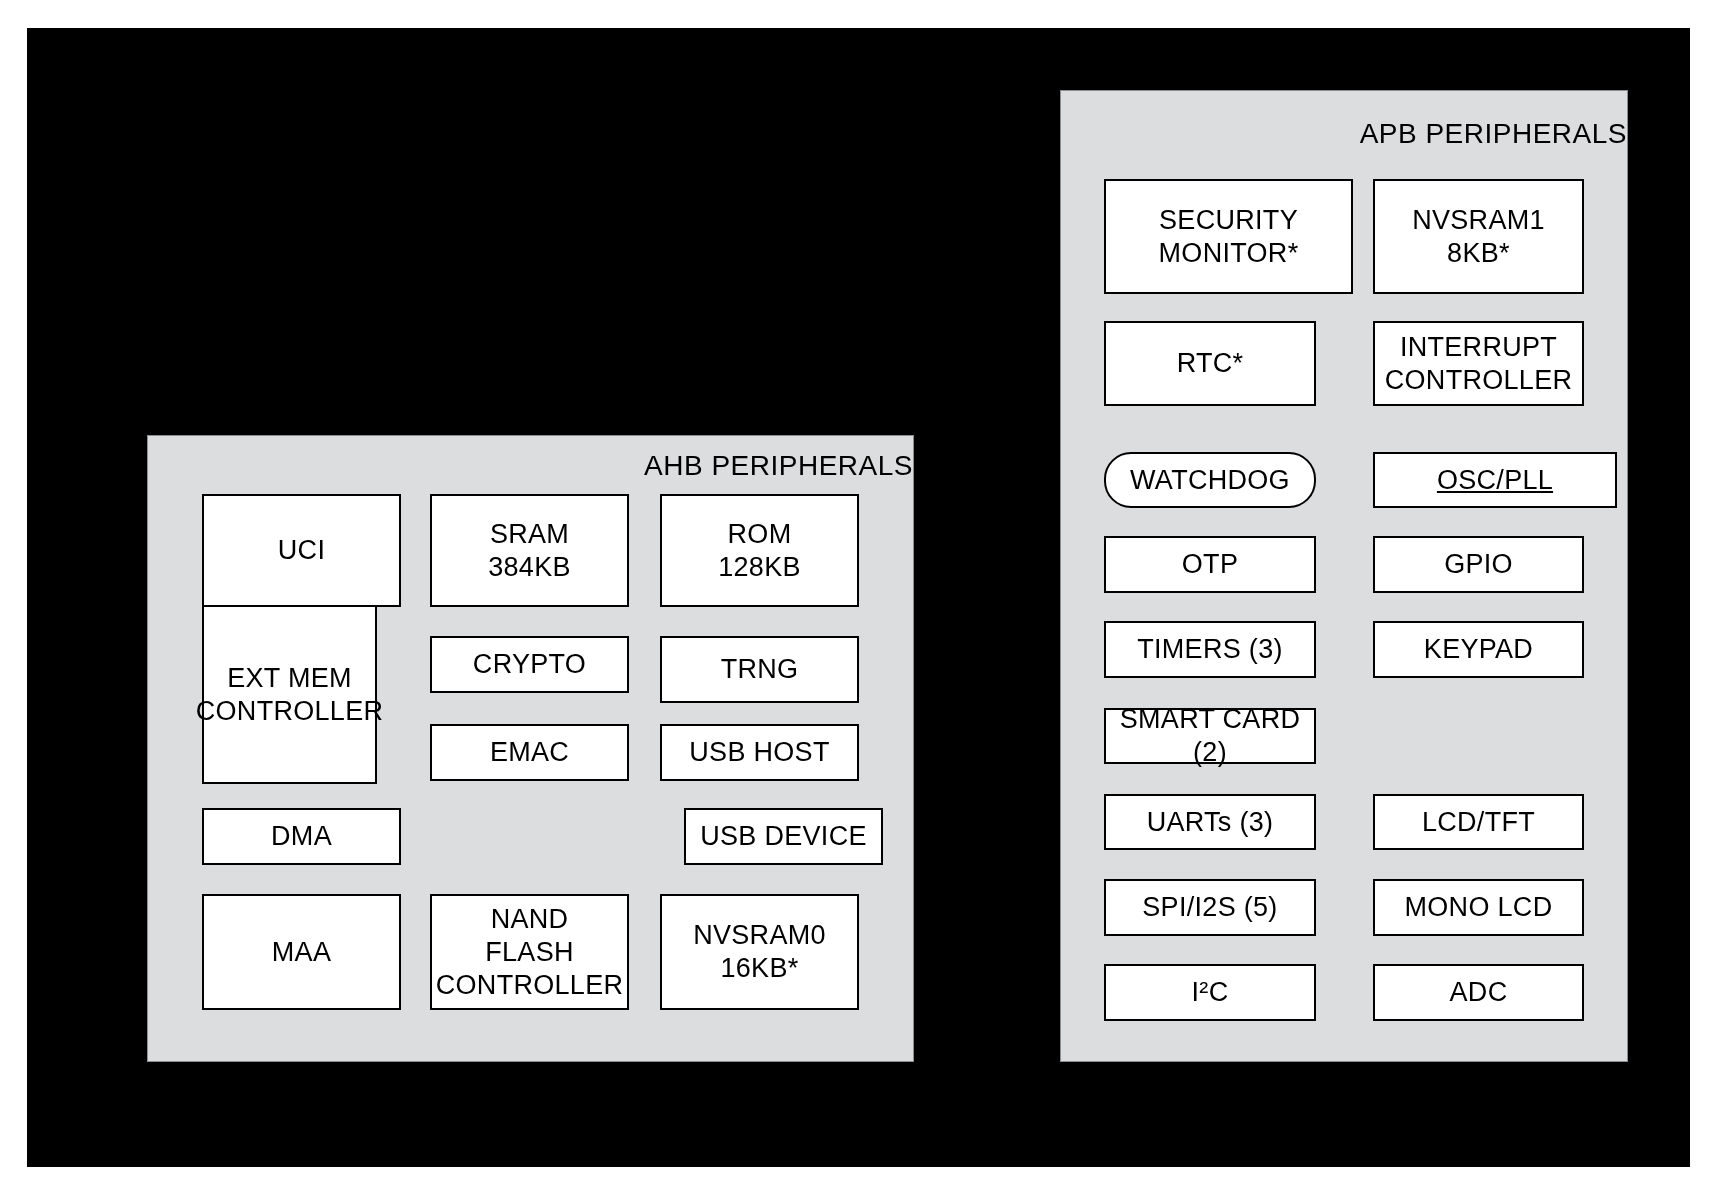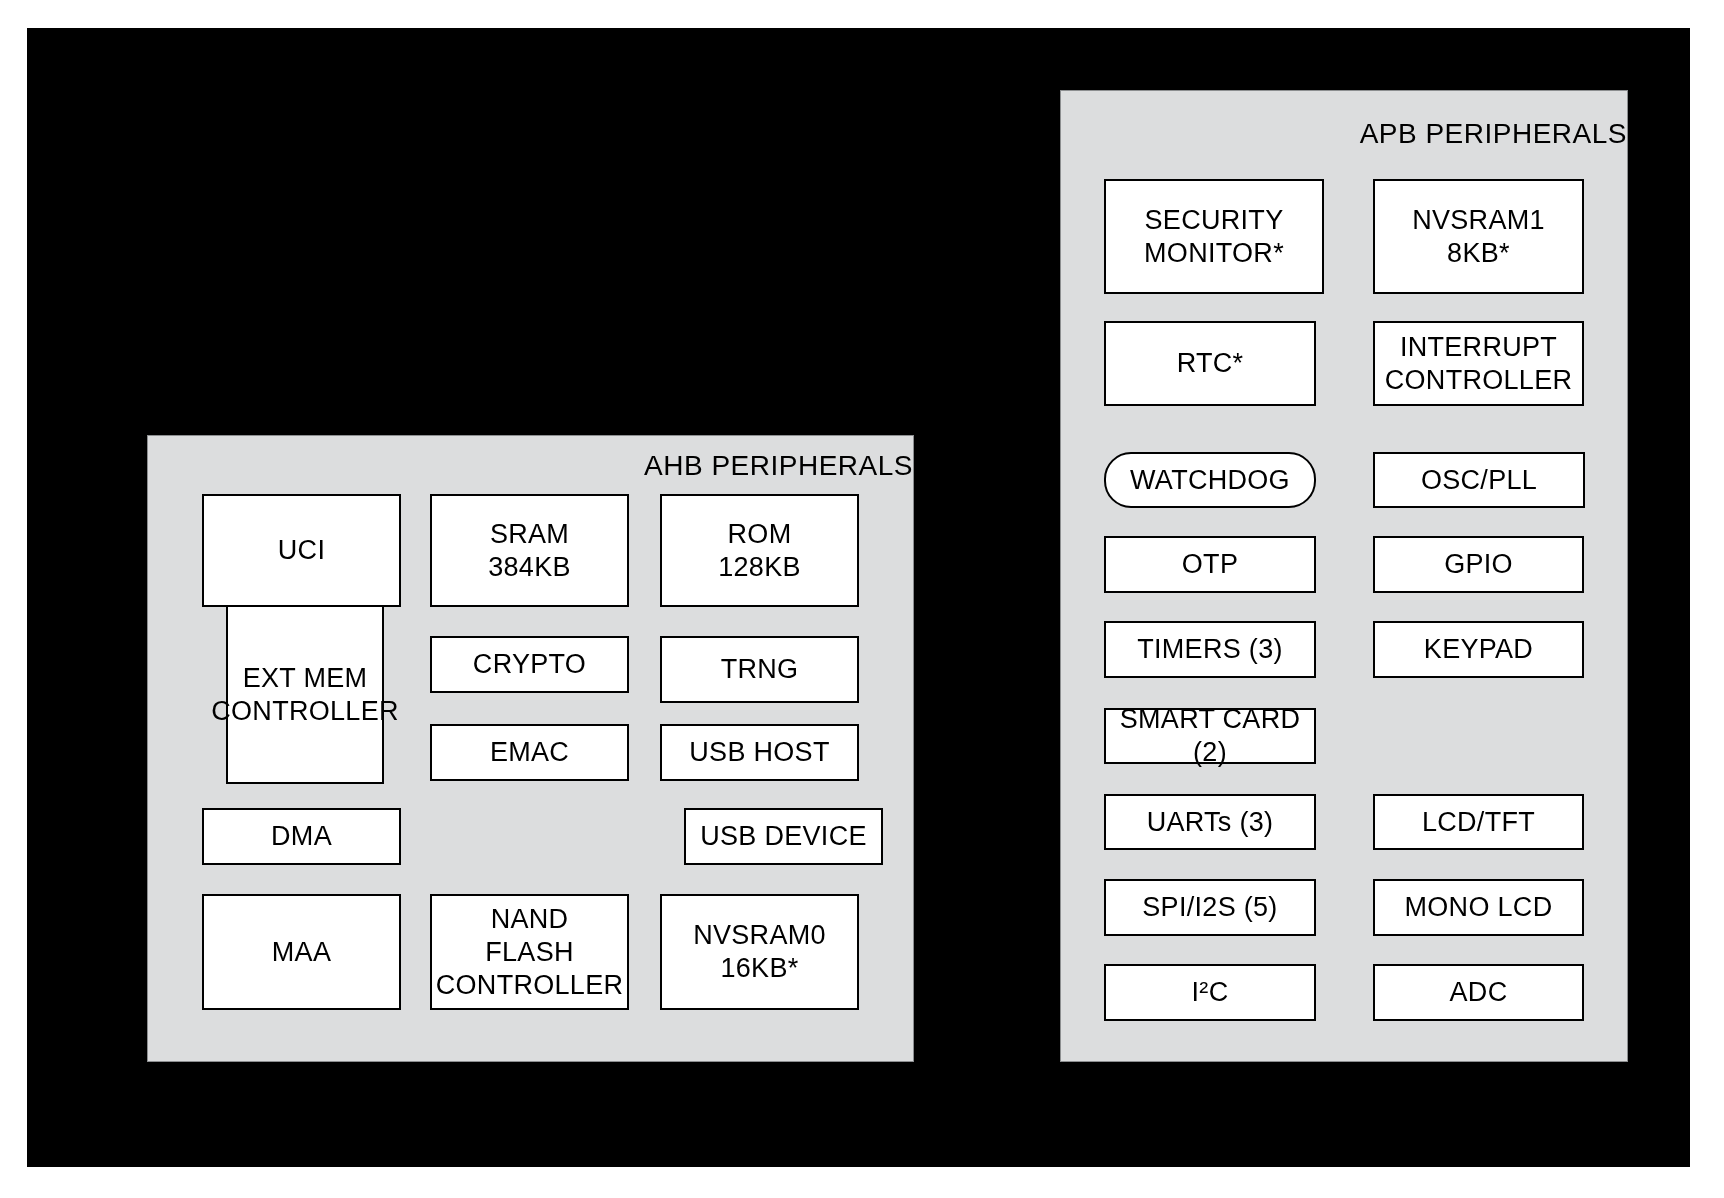--- a/index.html
+++ b/index.html
@@ -71,21 +71,21 @@
 </style>
 </head>
 <body>
 
 <div class="page">
   <div class="board">
 
     <section class="panel panel-ahb">
       <h2 class="panel-title">AHB PERIPHERALS</h2>
       <div class="block" style="left:54px;  top:58px;  width:199px; height:113px;">UCI</div>
-      <div class="block" style="left:54px;  top:169px; width:158px; height:179px;margin-left:24px;">EXT MEM
+      <div class="block" style="left:54px;  top:169px; width:175px; height:179px;">EXT MEM
 CONTROLLER</div>
       <div class="block" style="left:282px; top:58px;  width:199px; height:113px;">SRAM
 384KB</div>
       <div class="block" style="left:512px; top:58px;  width:199px; height:113px;">ROM
 128KB</div>
       <div class="block" style="left:282px; top:200px; width:199px; height:57px;">CRYPTO</div>
       <div class="block" style="left:512px; top:200px; width:199px; height:67px;">TRNG</div>
       <div class="block" style="left:282px; top:288px; width:199px; height:57px;">EMAC</div>
       <div class="block" style="left:512px; top:288px; width:199px; height:57px;text-align:right;">USB HOST</div>
       <div class="block" style="left:54px;  top:372px; width:199px; height:57px;">DMA</div>
@@ -93,29 +93,29 @@
       <div class="block" style="left:54px;  top:458px; width:199px; height:116px;">MAA</div>
       <div class="block" style="left:282px; top:458px; width:199px; height:116px;">NAND
 FLASH
 CONTROLLER</div>
       <div class="block" style="left:512px; top:458px; width:199px; height:116px;">NVSRAM0
 16KB*</div>
     </section>
 
     <section class="panel panel-apb">
       <h2 class="panel-title">APB PERIPHERALS</h2>
-      <div class="block" style="left:43px;  top:88px;  width:220px; height:115px;">SECURITY
+      <div class="block" style="left:43px;  top:88px;  width:249px; height:115px;">SECURITY
 MONITOR*</div>
       <div class="block" style="left:312px; top:88px;  width:211px; height:115px;">NVSRAM1
 8KB*</div>
       <div class="block" style="left:43px;  top:230px; width:212px; height:85px;">RTC*</div>
       <div class="block" style="left:312px; top:230px; width:211px; height:85px;">INTERRUPT
 CONTROLLER</div>
       <div class="block" style="left:43px;  top:361px; width:212px; height:56px;border-radius:27px;">WATCHDOG</div>
-      <div class="block" style="left:312px; top:361px; width:212px; height:56px;">OSC/PLL</div>
+      <div class="block" style="left:312px; top:361px; width:244px; height:56px;text-decoration:underline;">OSC/PLL</div>
       <div class="block" style="left:43px;  top:445px; width:212px; height:57px;">OTP</div>
       <div class="block" style="left:312px; top:445px; width:211px; height:57px;">GPIO</div>
       <div class="block" style="left:43px;  top:530px; width:212px; height:57px;">TIMERS (3)</div>
       <div class="block" style="left:312px; top:530px; width:211px; height:57px;">KEYPAD</div>
       <div class="block" style="left:43px;  top:617px; width:212px; height:56px;">SMART CARD (2)</div>
       <div class="block" style="left:43px;  top:703px; width:212px; height:56px;">UARTs (3)</div>
       <div class="block" style="left:312px; top:703px; width:211px; height:56px;">LCD/TFT</div>
       <div class="block" style="left:43px;  top:788px; width:212px; height:57px;">SPI/I2S (5)</div>
       <div class="block" style="left:312px; top:788px; width:211px; height:57px;">MONO LCD</div>
       <div class="block" style="left:43px;  top:873px; width:212px; height:57px;">I²C</div>

